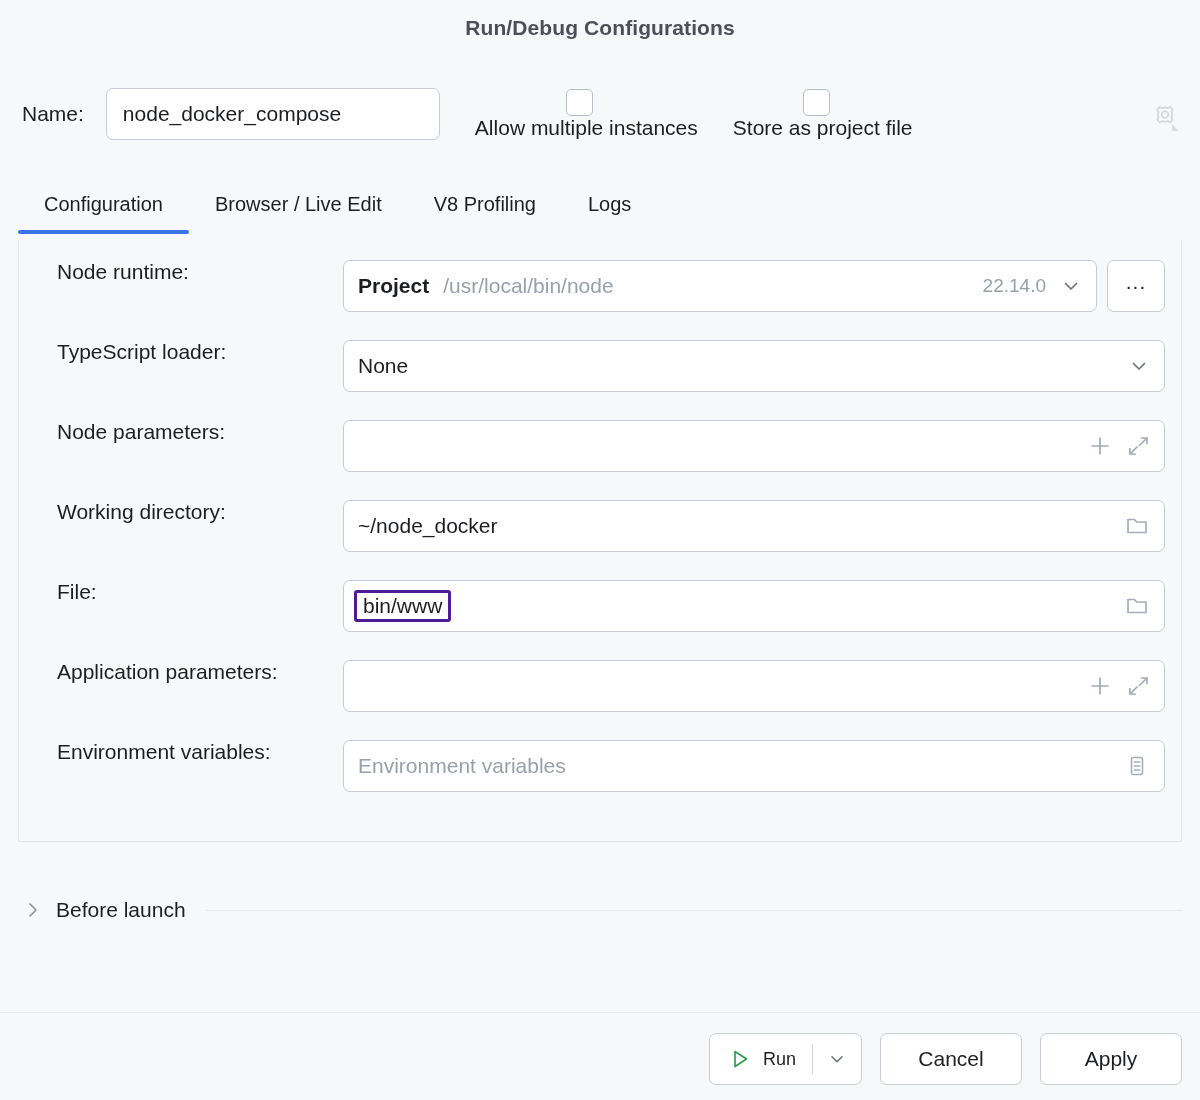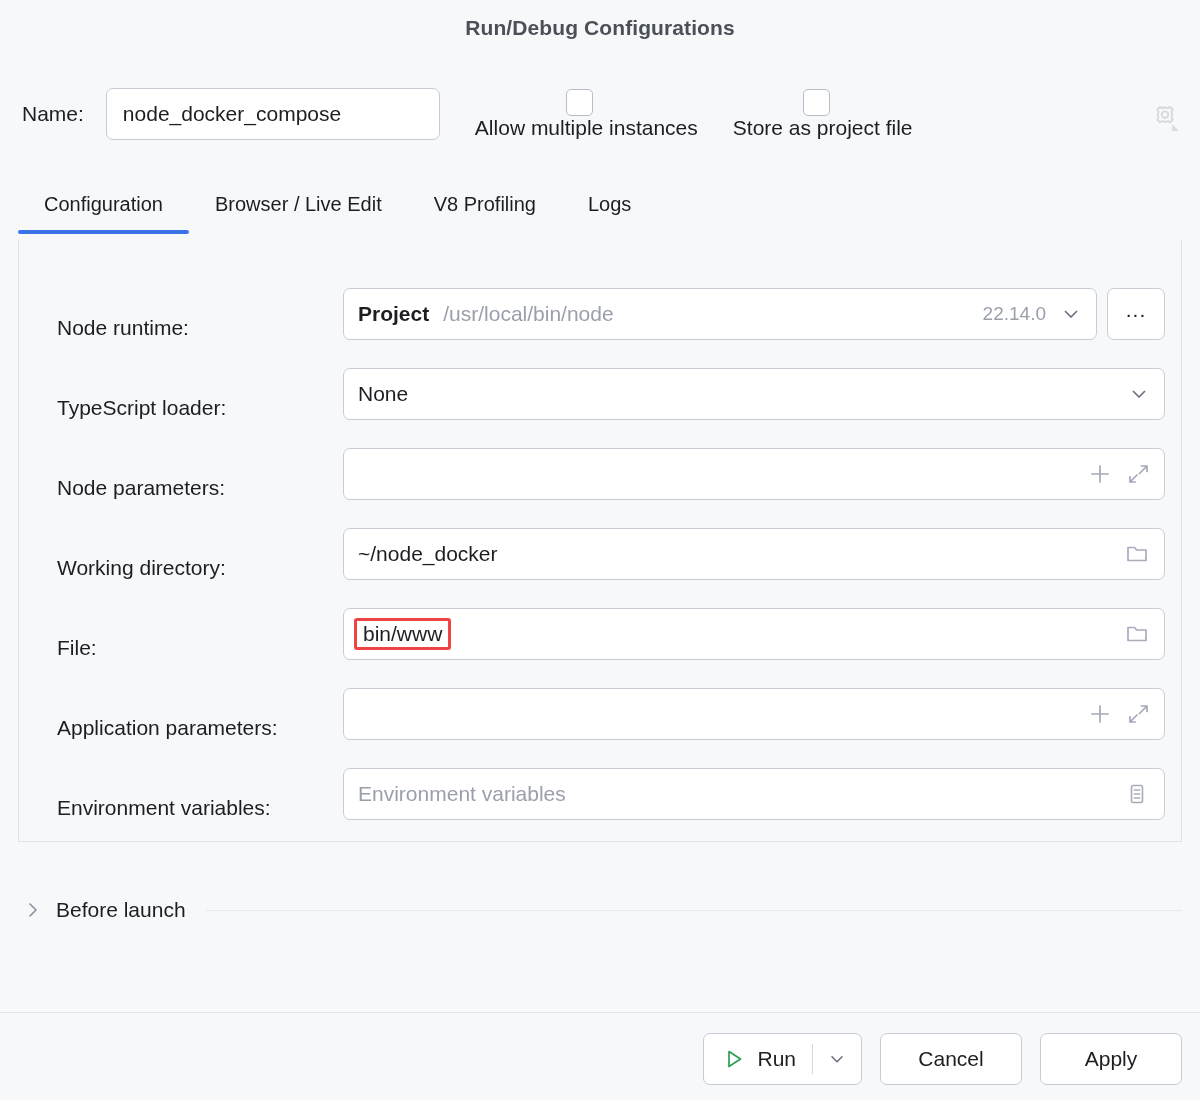--- a/index.html
+++ b/index.html
@@ -114,21 +114,21 @@
     border-top: none;
     background: #f7f8fa;
   }
   .rows {
     position: absolute;
     left: 18px; top: 20px;
     width: 1128px;
   }
   .row {
     display: flex;
-    align-items: flex-end;
+    align-items: flex-start;
     height: 80px;
   }
   .row-label {
     width: 306px;
     flex: 0 0 306px;
     font-size: 21px;
     color: #1c1e21;
     padding-left: 20px;
   }
   .field {
@@ -166,21 +166,21 @@
   .placeholder { color: #9aa0ab; }
 
   .icon-slot {
     display: flex; align-items: center; justify-content: center;
     flex: 0 0 auto;
   }
   .icon-gap { width: 14px; flex: 0 0 auto; }
 
   
   .hl-box {
-    border: 3px solid #ef4444;
+    border: 3px solid #4c1d95;
     border-radius: 3px;
     padding: 1px 6px 2px 6px;
     margin-left: -4px;
     line-height: 1.15;
   }
 
   
   .before-launch {
     position: absolute;
     left: 22px; top: 888px;
@@ -246,21 +246,21 @@
     border-radius: 7px;
     background: #ffffff;
     display: flex; align-items: center;
     margin-left: 18px;
     overflow: hidden;
   }
   .run-main {
     display: flex; align-items: center;
     padding: 0 16px 0 18px;
     height: 100%;
-    font-size: 21px;
+    font-size: 18px;
     color: #1c1e21;
   }
   .run-main .play { margin-right: 11px; display: flex; align-items: center; }
   .run-divider { width: 1px; height: 30px; background: #d3d7e0; }
   .run-arrow {
     width: 48px; height: 100%;
     display: flex; align-items: center; justify-content: center;
   }
   svg { display: block; }
 </style>

